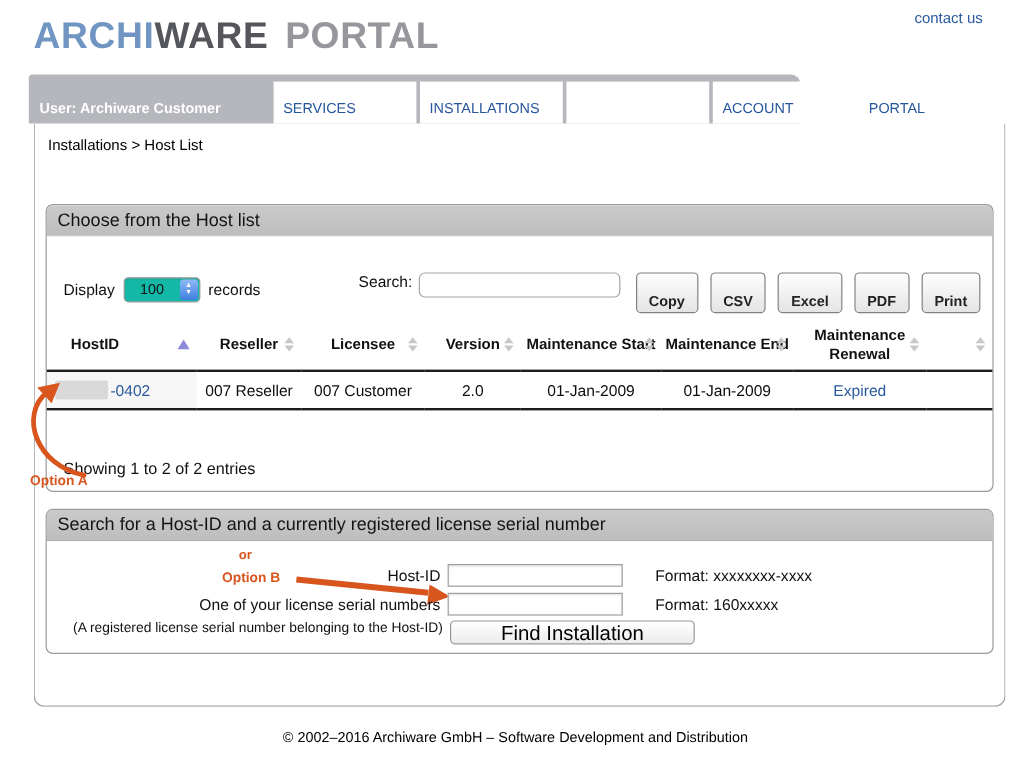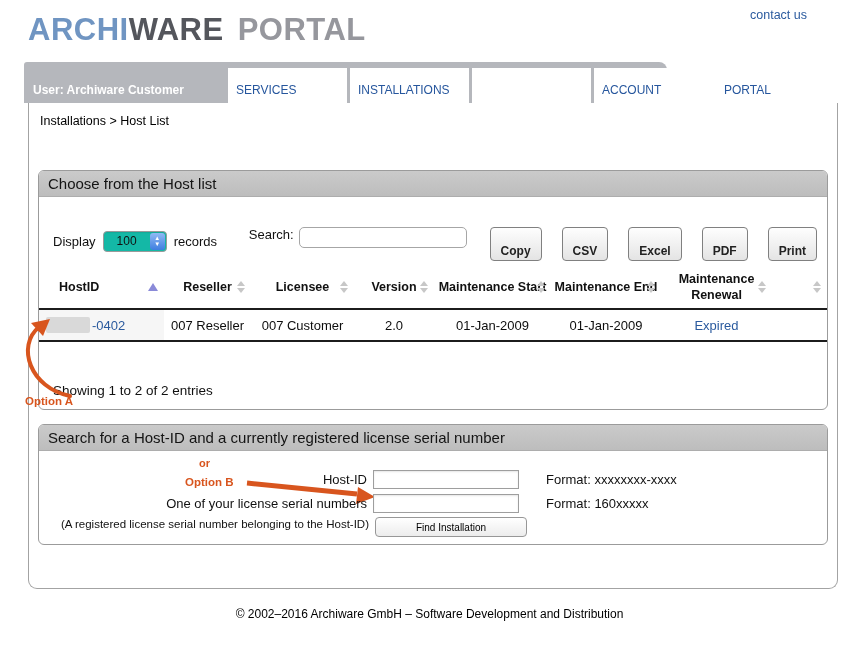--- a/index.html
+++ b/index.html
@@ -5,21 +5,21 @@
   * { box-sizing: border-box; margin: 0; padding: 0; }
   html, body { background: #fff; }
   body {
     width: 859px; height: 646px; position: relative;
     font-family: "Liberation Sans", sans-serif; color: #111;
     overflow: hidden;
   }
   .abs { position: absolute; }
 
   
-  #contact-link { top: 8px; right: 52px; font-size: 12.5px; color: #2a5a9e; text-decoration: none; cursor: pointer; }
+  #contact-link { top: 8px; right: 40px; font-size: 12.5px; color: #2a5a9e; text-decoration: none; cursor: pointer; }
   #logo { left: 28px; top: 12px; font-size: 31px; font-weight: bold; letter-spacing: 0.5px; white-space: nowrap; }
   #logo .archi { color: #7095c2; }
   #logo .ware  { color: #54565c; }
   #logo .portal{ color: #96979d; margin-left: 14px; }
 
   
   #navbar { left: 24px; top: 62px; width: 643px; height: 41px; background: #b5b7bc; border-radius: 3px 8px 0 0; }
   #nav-user { position: absolute; left: 9px; bottom: 6px; color: #fff; font-weight: bold; font-size: 12px; }
   .nav-cell { position: absolute; top: 6px; height: 35px; width: 119px; background: #fff; cursor: pointer; }
   .nav-cell span { position: absolute; left: 8px; bottom: 6px; color: #26569d; font-size: 12px; }
@@ -49,21 +49,21 @@
   .mac-select .stepper { width: 15px; height: 17px; margin-right: 1px; border-radius: 3px;
     background: linear-gradient(#90baf4, #3f7ee0); color: #fff;
     display: flex; flex-direction: column; align-items: center; justify-content: center;
     font-size: 6px; line-height: 6px; }
   #search-group { position: absolute; right: 10px; top: 56px; height: 26px;
     display: flex; align-items: flex-start; font-size: 13px; }
   #search-group label { margin-right: 5px; }
   #table-search-input { width: 168px; height: 21px; border: 1px solid #a6a6a6;
     border-radius: 5px; margin-right: 3px; font-size: 12px; padding: 0 5px;
     font-family: "Liberation Sans", sans-serif; }
-  .export-btn { margin-left: 20px; height: 24px; padding: 16px 10px;
+  .export-btn { margin-left: 10px; height: 24px; padding: 16px 10px;
     font-size: 12px; font-weight: bold; color: #222;
     background: linear-gradient(#fefefe, #e4e4e4); border: 1px solid #808080;
     border-radius: 4px; font-family: "Liberation Sans", sans-serif; cursor: pointer; }
 
   
   #hosts-table { position: absolute; top: 95px; left: 0; width: 788px;
     border-collapse: collapse; table-layout: fixed; }
   #hosts-table th { position: relative; height: 43px; vertical-align: middle;
     font-size: 12.5px; font-weight: bold; text-align: center; line-height: 1.3;
     border-bottom: 2px solid #1c1c1c; cursor: pointer; }
@@ -98,23 +98,23 @@
   #option-b-label { left: 146px; top: 51px; font-size: 11.5px; position: absolute; }
   #option-b-arrow { position: absolute; left: 205px; top: 52px; }
 
   
   .p2-label { position: absolute; left: 0; width: 328px; text-align: right; font-size: 13px; }
   .p2-input { position: absolute; left: 334px; width: 146px; height: 19px;
     border: 1px solid #9e9e9e; font-size: 12px; padding: 0 3px;
     font-family: "Liberation Sans", sans-serif; box-shadow: inset 0 1px 2px rgba(0,0,0,.1); }
   .p2-format { position: absolute; left: 507px; font-size: 13px; }
   #serial-note { position: absolute; left: 0; width: 330px; text-align: right; top: 93px; font-size: 11.5px; }
-  #find-btn { position: absolute; left: 336px; top: 92px; width: 152px; height: 20px;
+  #find-btn { position: absolute; left: 336px; top: 92px; width: 204px; height: 20px;
     border: 1px solid #979797; border-radius: 4px; background: linear-gradient(#ffffff, #ececec);
-    font-size: 10px; font-family: "Liberation Sans", sans-serif; cursor: pointer; }
+    font-size: 17px; font-family: "Liberation Sans", sans-serif; cursor: pointer; }
 
   #footer { left: 0; width: 859px; top: 607px; text-align: center; font-size: 12px; color: #000; }
 </style>
 </head>
 <body>
 
 <a class="abs" id="contact-link">contact us</a>
 <div class="abs" id="logo"><span class="archi">ARCHI</span><span class="ware">WARE</span><span class="portal">PORTAL</span></div>
 
 <div class="abs" id="navbar">

